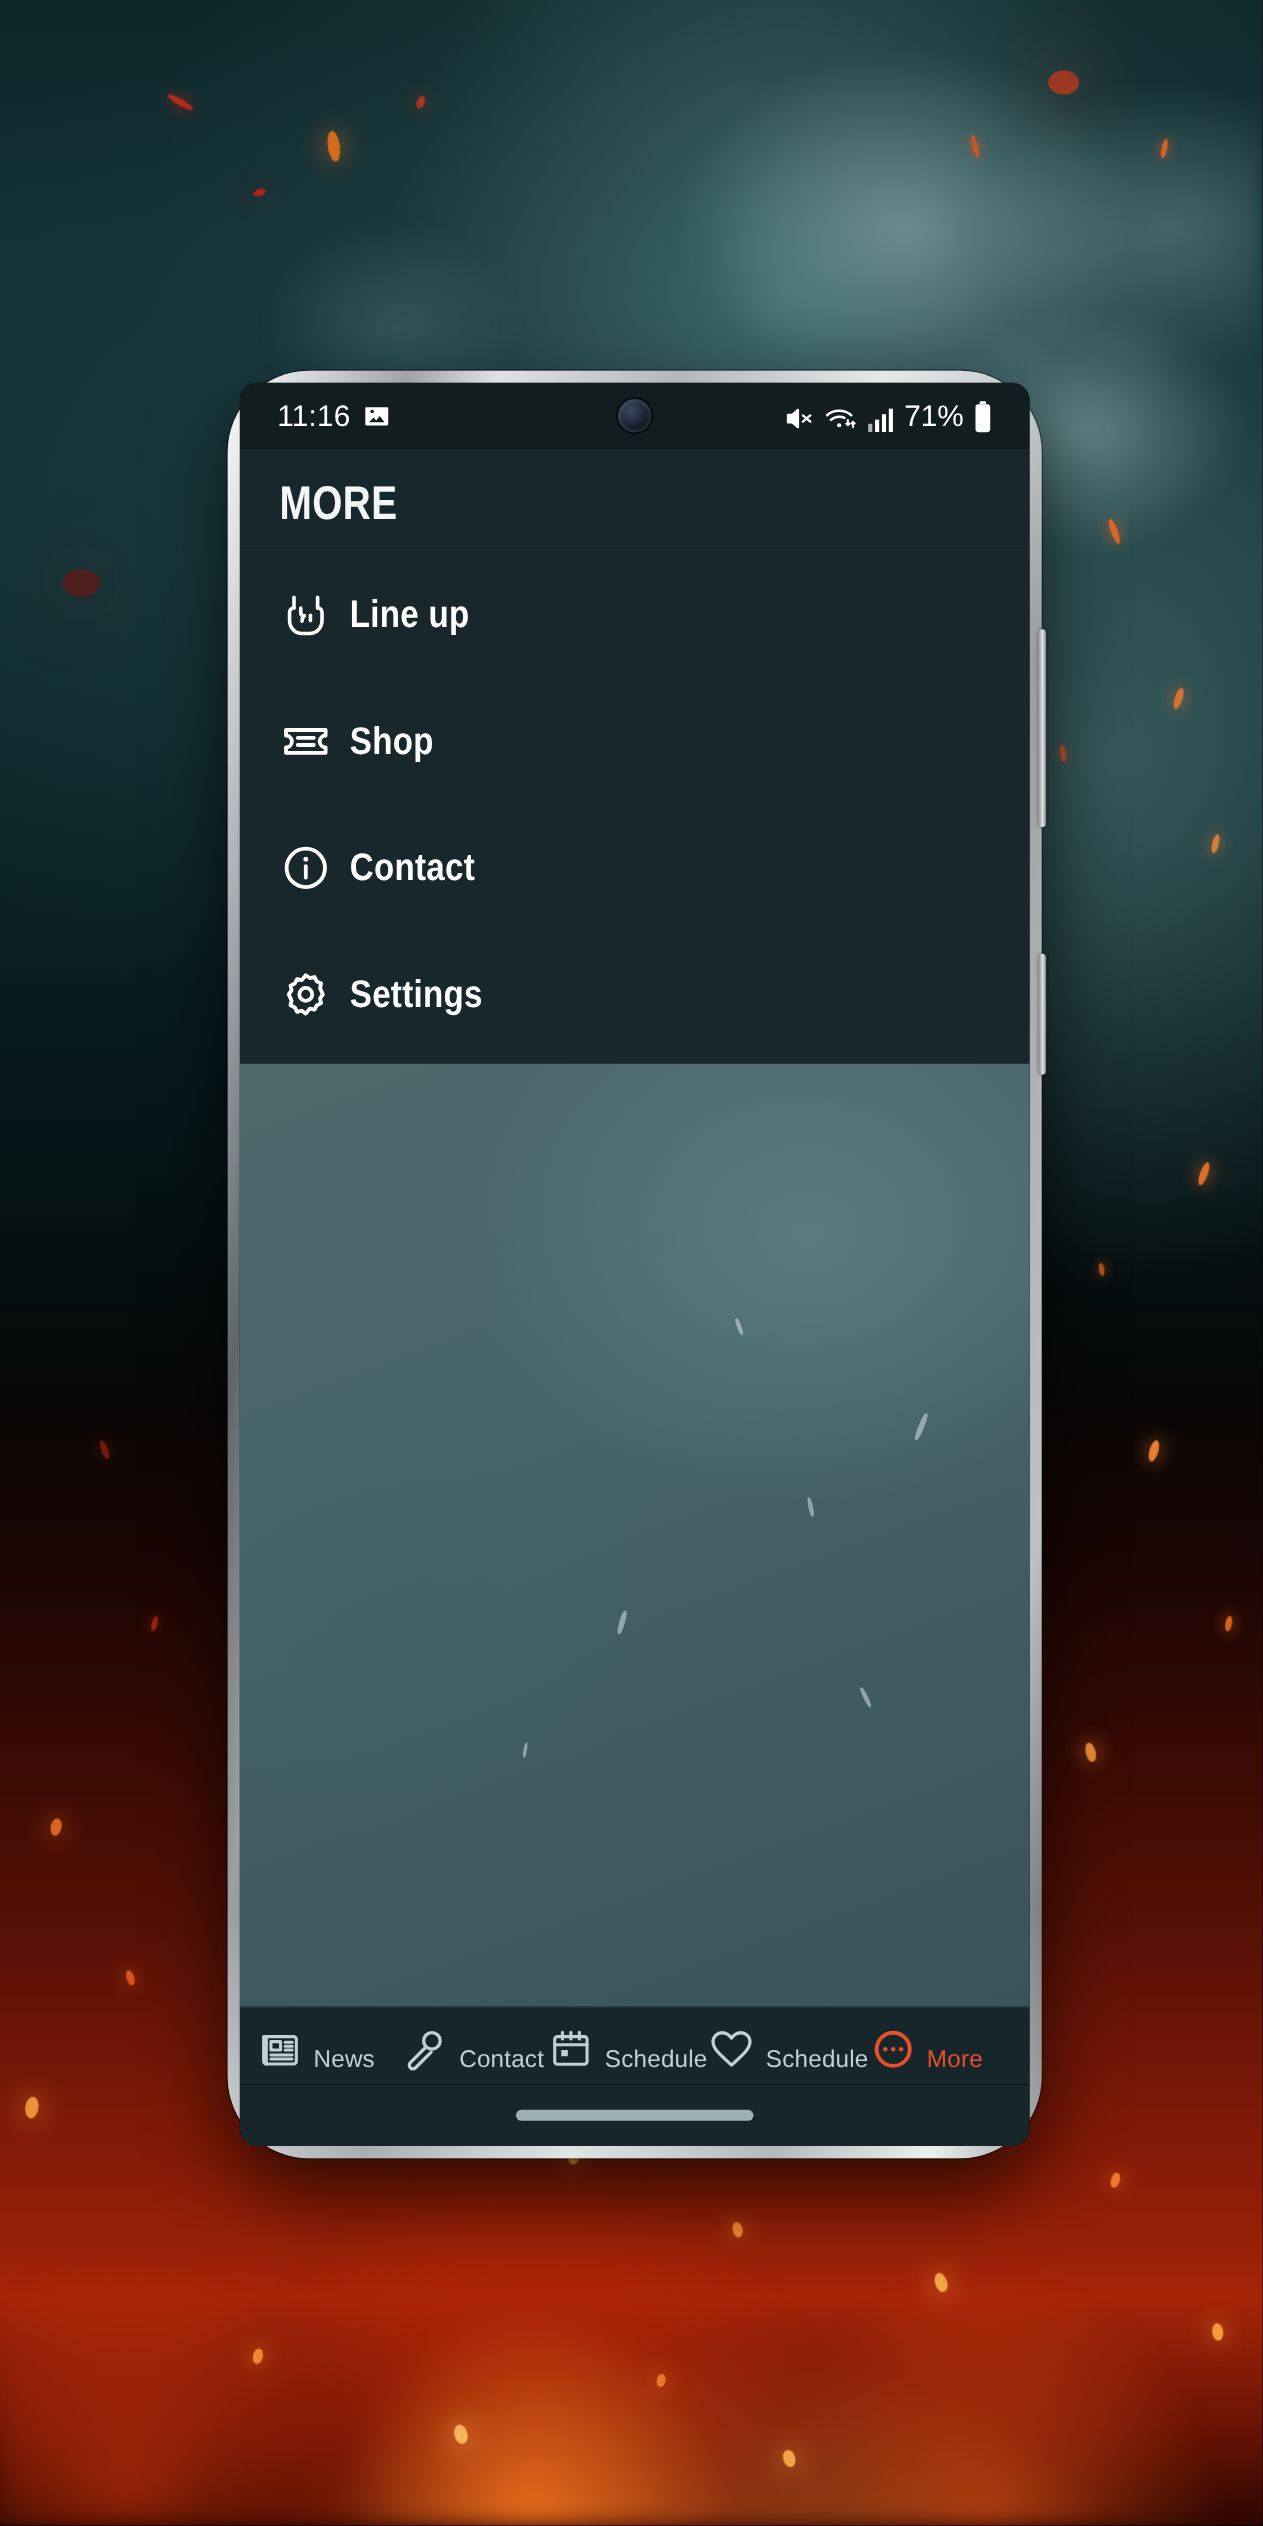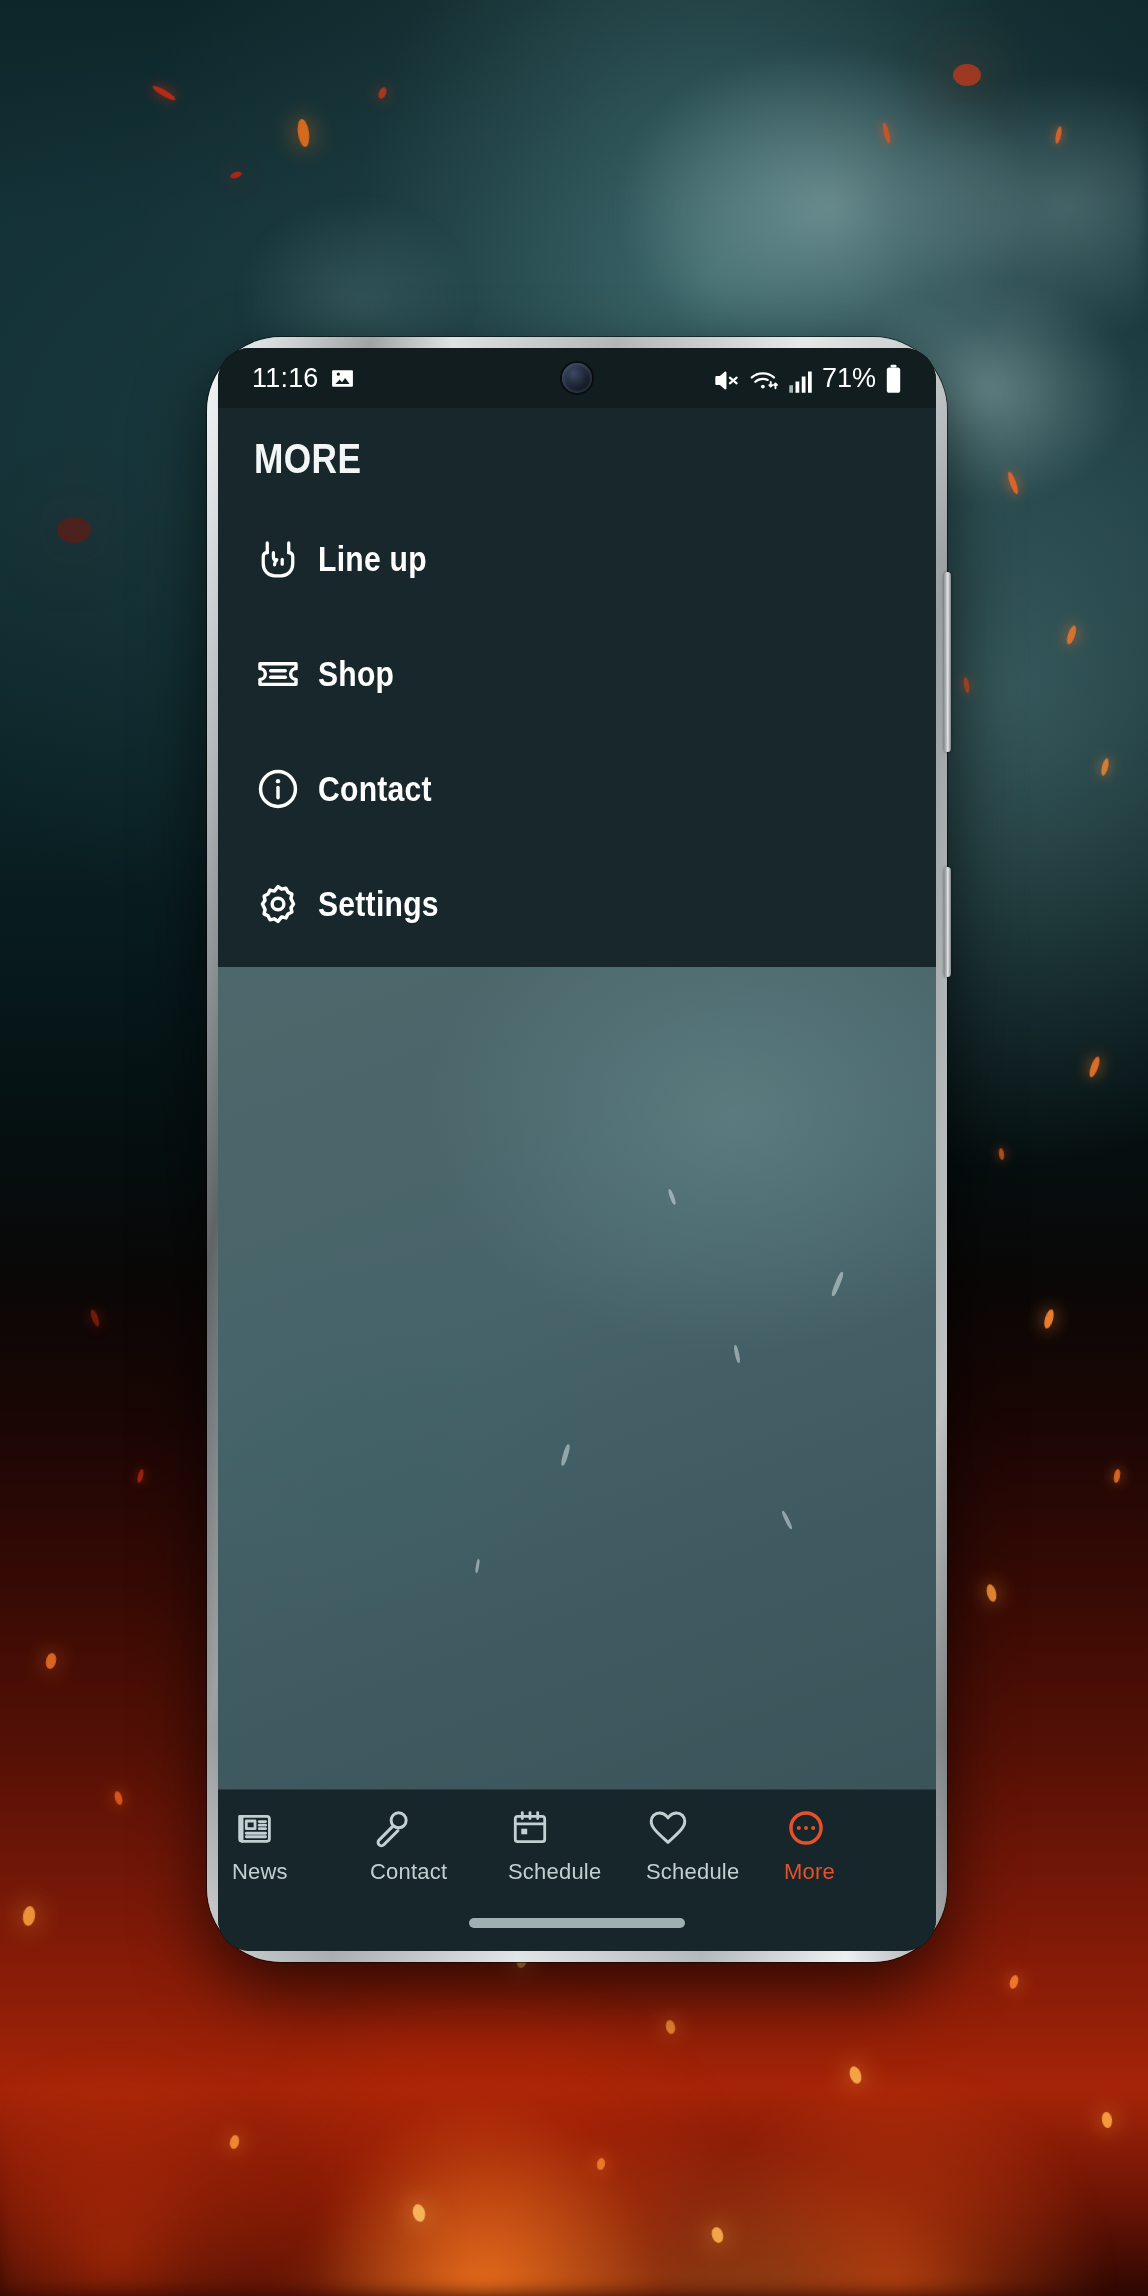--- a/index.html
+++ b/index.html
@@ -73,21 +73,21 @@
   .side-btn{
     position:absolute; right:-4px; width:7px; border-radius:4px;
     background:linear-gradient(90deg,#8f9497,#e2e6e8 55%,#7c8184);
     box-shadow:0 0 3px rgba(0,0,0,.5);
   }
   #btn-volume { top:235px;  height:180px; }
   #btn-power  { top:530px;  height:110px; }
 
   #screen {
     position:absolute; left:11px; top:11px; right:11px; bottom:11px;
-    border-radius:32px; overflow:hidden; background:#000;
+    border-radius:16px; overflow:hidden; background:#000;
     display:flex; flex-direction:column; z-index:3;
   }
 
   
   #statusbar{
     height:60px; flex:0 0 60px; position:relative;
     background:#111d1f; color:#fff;
     display:flex; align-items:center; padding:0 34px;
   }
   #status-left{ display:flex; align-items:center; gap:11px; }
@@ -144,21 +144,21 @@
   }
   .spark{ position:absolute; background:rgba(226,238,238,.5); border-radius:40%; }
 
   
   #bottom-nav{
     flex:0 0 auto; background:#16262a;
     border-top:1px solid #2a3c40;
     display:flex; padding:16px 14px 10px 14px;
   }
   .nav-item{
-    flex:1; display:flex; flex-direction:column; align-items:flex-start; gap:9px;
+    flex:1; display:flex; flex-direction:row; align-items:flex-end; gap:9px;
     cursor:pointer;
   }
   .nav-icon{ width:44px; height:44px; display:flex; align-items:center; justify-content:center; }
   .nav-icon svg{ width:42px; height:42px; display:block; }
   .nav-label{ font-size:22px; letter-spacing:.2px; }
   .nav-item.inactive .nav-icon{ color:#c3d0d2; }
   .nav-item.inactive .nav-label{ color:#c3d0d2; }
   .nav-item.active .nav-icon{ color:#e8502a; }
   .nav-item.active .nav-label{ color:#e8502a; }
 

